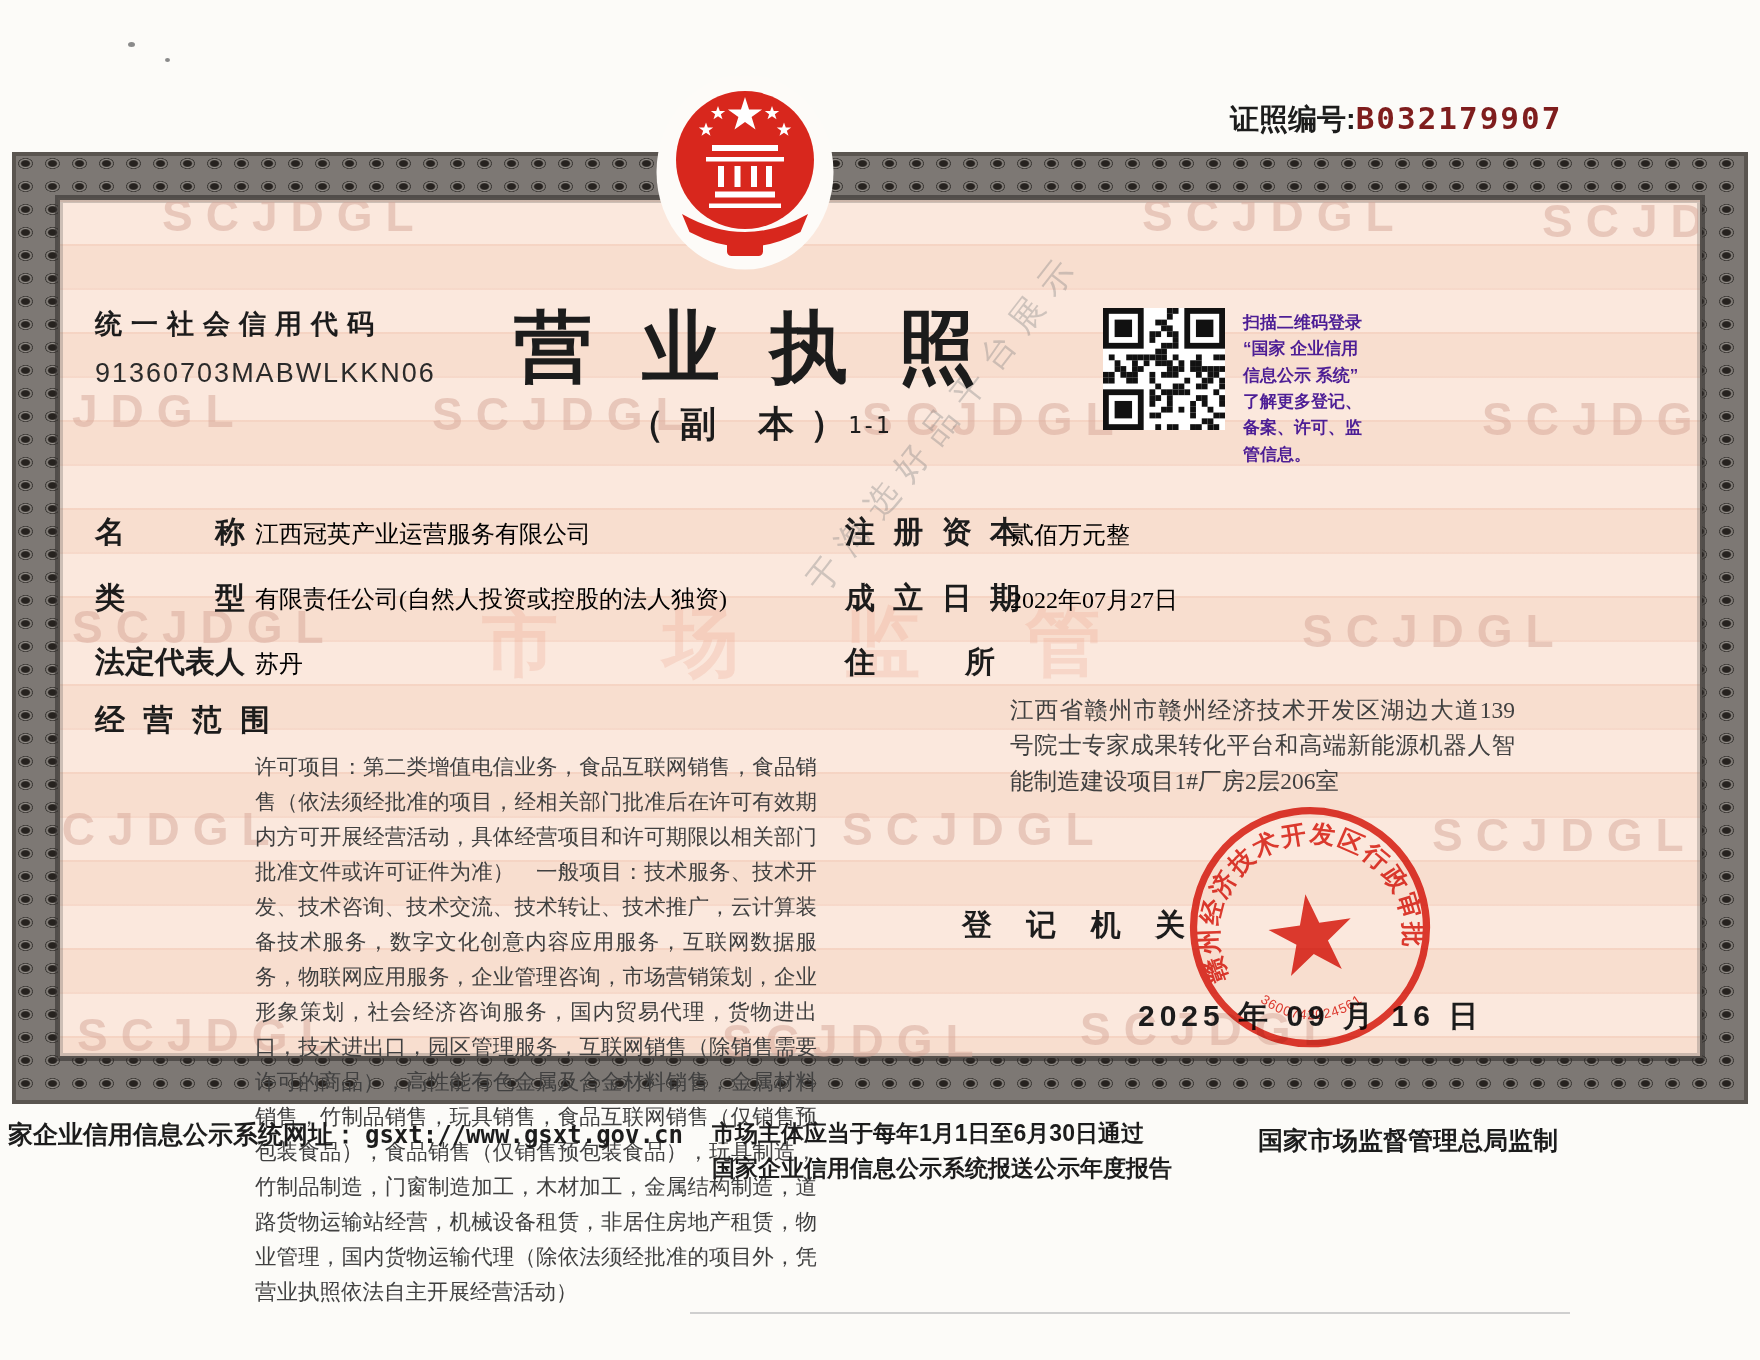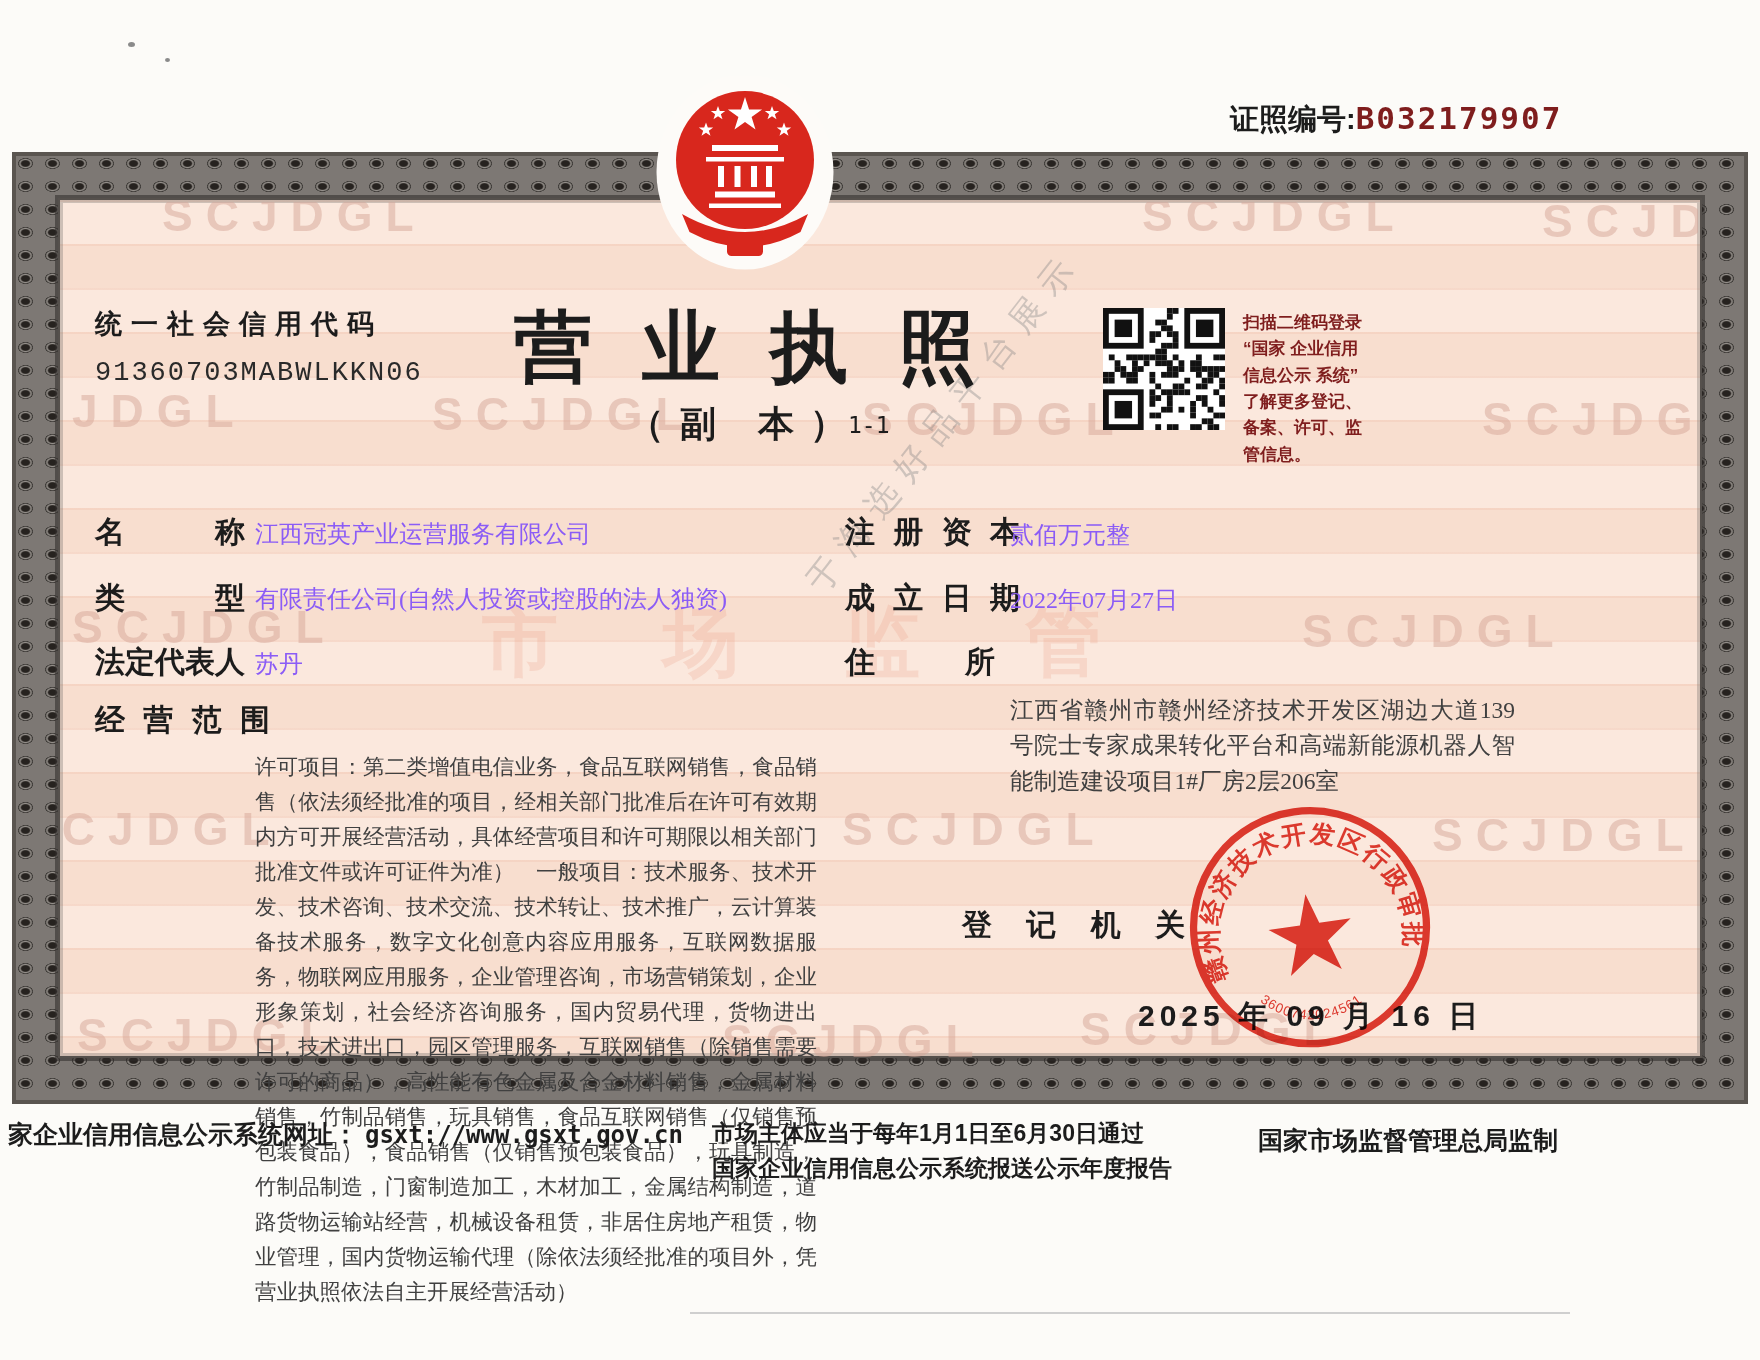--- a/index.html
+++ b/index.html
@@ -30,36 +30,36 @@
 
   .speck{position:absolute;background:#8a8a8a;border-radius:50%;z-index:4;}
 
   
   .license-no{position:absolute;left:1230px;top:100px;z-index:4;font-size:29px;font-weight:bold;white-space:nowrap;}
   .license-no .num{color:#7f1d1d;font-family:"DejaVu Sans Mono",monospace;font-weight:bold;font-size:31px;letter-spacing:2px;}
   .emblem{position:absolute;left:655px;top:76px;width:180px;z-index:3;}
 
   .credit-block{position:absolute;left:95px;top:306px;z-index:2;}
   .credit-label{font-size:27px;font-weight:bold;letter-spacing:9px;}
-  .credit-code{margin-top:16px;font-size:27px;font-family:Liberation Mono, monospace;letter-spacing:2px;color:#2a2a2a;}
+  .credit-code{margin-top:16px;font-size:27px;font-family:Liberation Sans, sans-serif;letter-spacing:2px;color:#2a2a2a;}
 
   .title{position:absolute;left:395px;top:296px;width:700px;z-index:2;text-align:center;
          font-size:78px;font-weight:900;letter-spacing:50px;padding-left:50px;box-sizing:border-box;white-space:nowrap;}
   .subtitle{position:absolute;left:395px;top:400px;width:700px;z-index:2;text-align:center;
             font-size:36px;font-weight:bold;letter-spacing:16px;white-space:nowrap;}
   .copy-no{position:absolute;left:848px;top:412px;z-index:2;font-size:23px;font-family:"DejaVu Sans Mono",monospace;}
 
   .qr{position:absolute;left:1103px;top:308px;width:122px;height:122px;z-index:2;background:#fff;}
   .qr svg{width:100%;height:100%;display:block;}
   .qr-caption{position:absolute;left:1243px;top:310px;width:170px;z-index:2;
-              font-size:17px;line-height:1.55;font-weight:bold;white-space:pre-line;color:#7f1d1d;}
+              font-size:17px;line-height:1.55;font-weight:bold;white-space:pre-line;color:#4c1d95;}
 
   
   .flabel{position:absolute;z-index:2;font-size:30px;font-weight:900;white-space:nowrap;}
-  .fvalue{position:absolute;z-index:2;font-size:24px;font-family:"Liberation Serif",serif;color:#8b5cf6;white-space:nowrap;}
+  .fvalue{position:absolute;z-index:2;font-size:24px;font-family:"Liberation Serif",serif;color:#000000;white-space:nowrap;}
   .fblock{position:absolute;z-index:2;font-size:21.5px;line-height:1.63;font-family:"Liberation Serif",serif;
           color:#404040;text-align:justify;white-space:normal;margin-top:48px;}
 
   #name-label{left:95px;top:512px;}         #name-value{left:255px;top:518px;}
   #type-label{left:95px;top:578px;}         #type-value{left:255px;top:583px;}
   #rep-label{left:95px;top:642px;}          #rep-value{left:255px;top:648px;}
   #scope-label{left:95px;top:700px;letter-spacing:5px;}
   #scope-value{left:255px;top:702px;width:562px;}
 
   #capital-label{left:845px;top:512px;letter-spacing:5px;}  #capital-value{left:1010px;top:519px;}

